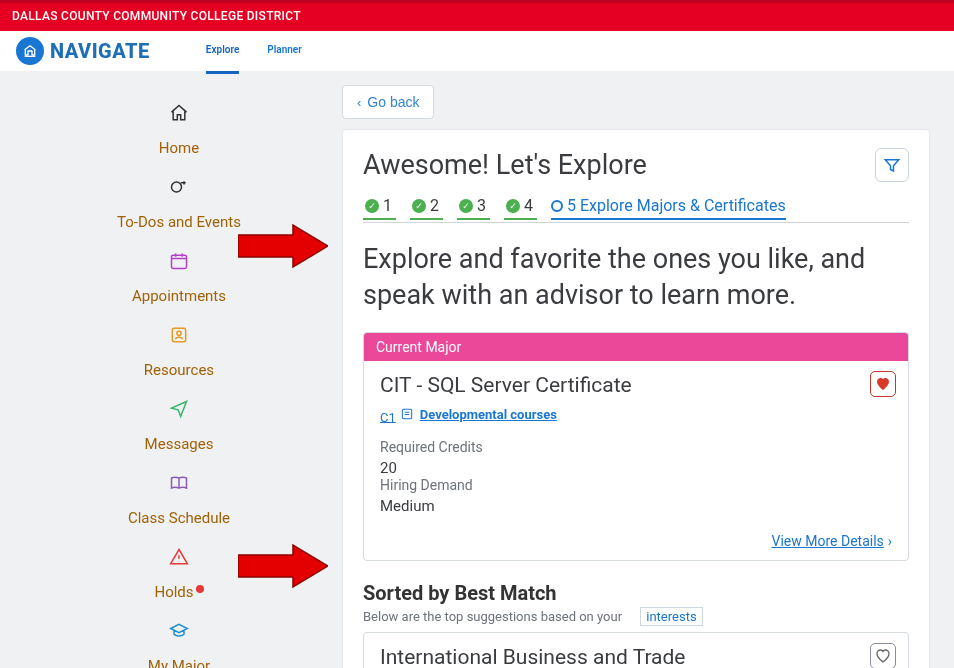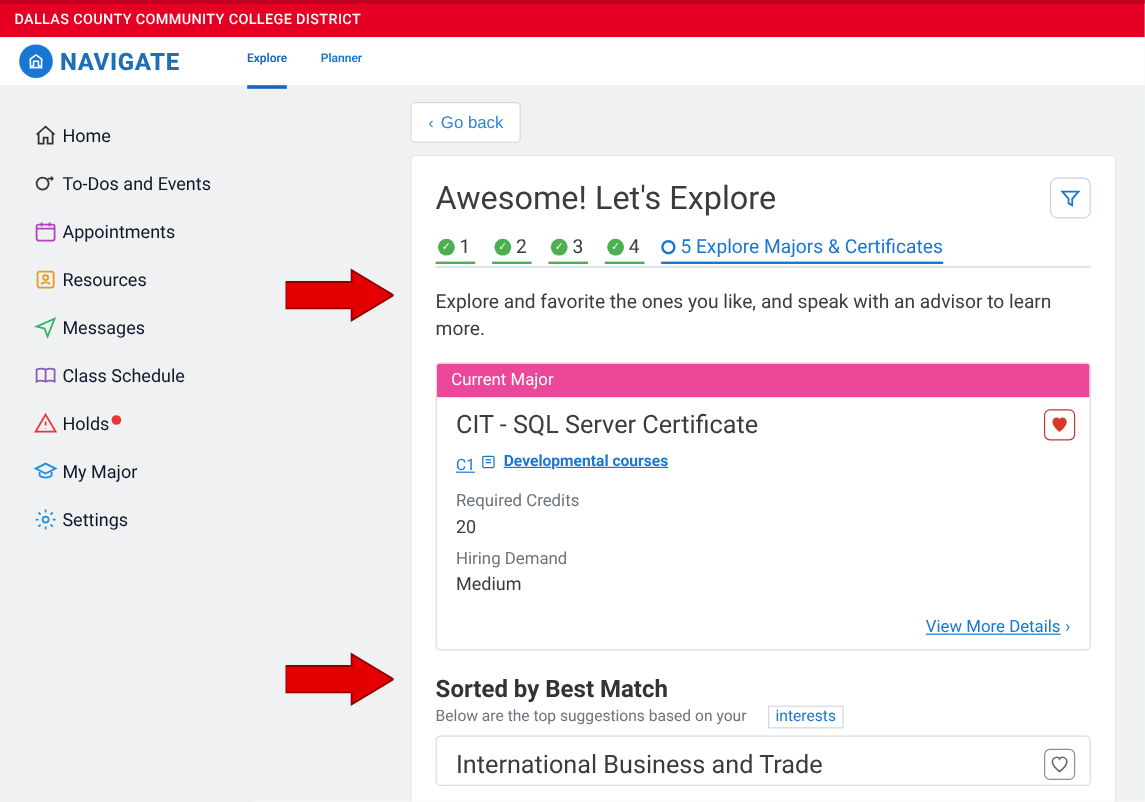--- a/index.html
+++ b/index.html
@@ -8,38 +8,38 @@
   .header-bar { background: #fff; display: flex; align-items: center; padding: 0 16px; height: 40px; }
   .brand-logo { display: flex; align-items: center; gap: 6px; }
   .logo-circle { width: 28px; height: 28px; border-radius: 50%; background: #1976d2; display: flex; align-items: center; justify-content: center; }
   .logo-circle svg { width: 16px; height: 16px; fill: #fff; }
   .brand-text { color: #1f6fb6; font-weight: 800; font-size: 20px; letter-spacing: 0.5px; }
   .header-tabs { display: flex; gap: 28px; margin-left: 56px; font-size: 10px; font-weight: 600; }
   .header-tab { color: #1976d2; cursor: pointer; padding: 16px 0; }
   .header-tab.active { color: #1565c0; border-bottom: 3px solid #1565c0; }
   .layout { display: flex; }
   .sidebar { width: 330px; padding: 22px 0 0 28px; }
-  .nav-item { display: flex; align-items: center; gap: 4px; padding: 10px 0; font-size: 15px; color: #0f172a; cursor: pointer; }
+  .nav-item { display: flex; align-items: center; gap: 16px; padding: 10px 0; font-size: 15px; color: #a16207; cursor: pointer; flex-direction: column; }
   .nav-icon { width: 20px; height: 20px; display: flex; align-items: center; justify-content: center; }
   .nav-icon svg { width: 20px; height: 20px; }
   .badge-dot { width: 8px; height: 8px; background: #e53935; border-radius: 50%; display: inline-block; margin-left: 2px; position: relative; top: -4px; }
   .content { flex: 1; padding: 14px 24px 0 12px; position: relative; }
   .go-back { background: #fff; border: 1px solid #d6dbe1; border-radius: 4px; padding: 8px 14px; font-size: 14px; color: #3185d6; cursor: pointer; display: inline-flex; align-items: center; gap: 6px; }
   .panel { background: #fff; border: 1px solid #e3e7ec; border-radius: 4px; margin-top: 10px; padding: 18px 20px; }
   .title-row { display: flex; align-items: center; justify-content: space-between; }
   .page-title { font-size: 27px; font-weight: 400; color: #3a3c40; }
   .filter-btn { width: 34px; height: 34px; border: 1px solid #c9d3e0; border-radius: 6px; display: flex; align-items: center; justify-content: center; cursor: pointer; }
   .filter-btn svg { width: 18px; height: 18px; stroke: #1976d2; fill: none; stroke-width: 2; }
   .step { display: inline-flex; align-items: center; gap: 4px; color: #3a3c40; }
   .step-circle-done { width: 14px; height: 14px; border-radius: 50%; background: #4caf50; display: inline-flex; align-items: center; justify-content: center; color: #fff; font-size: 9px; }
   .step-circle-open { width: 12px; height: 12px; border-radius: 50%; border: 2px solid #1976d2; display: inline-block; }
   .step-current { color: #1976d2; border-bottom: 2px solid #1976d2; padding-bottom: 3px; }
   .step-track { display:flex; align-items:center; gap:14px; border-bottom: 1px solid #d0d4d9; padding-bottom:2px;}
   .step-track .done-seg{ border-bottom:2px solid #4caf50; padding: 0 4px 3px 2px;}
-  .explore-sub { font-size: 16px; color: #3a3c40; margin-top: 18px; line-height: 1.35; font-weight: 400; }
+  .explore-sub { font-size: 27px; color: #3a3c40; margin-top: 18px; line-height: 1.35; font-weight: 400; }
   .major-card { border: 1px solid #d6dbe1; border-radius: 4px; margin-top: 18px; overflow: hidden; }
   .major-card-header { background: #ec4899; color: #fff; font-size: 14px; padding: 6px 12px; }
   .major-body { padding: 12px 16px 10px 16px; position: relative; }
   .major-title { font-size: 21px; color: #3a3c40; font-weight: 400; }
   .heart-btn { position: absolute; top: 10px; right: 12px; width: 26px; height: 26px; border: 1.5px solid #c0372e; border-radius: 5px; display: flex; align-items: center; justify-content: center; cursor: pointer; }
   .heart-btn svg { width: 16px; height: 16px; }
   .link-small { color: #1976d2; text-decoration: underline; font-size: 13px; cursor: pointer; }
   .dev-row { display: inline-flex; align-items: center; gap: 6px; margin-top: 10px; font-weight: bold; }
   .dev-row svg { width: 14px; height: 14px; stroke:#1976d2; fill:none; stroke-width:1.8;}
   .stats { display: flex; gap: 120px; margin-top: 14px; }
@@ -234,21 +234,21 @@
             <svg viewBox="0 0 24 24">
                 <rect x="4" y="4" width="16" height="16" rx="2"></rect>
                 <path d="M8 9 H16 M8 13 H16"></path>
               </svg>
             <span class="link-small">Developmental courses</span>
           </div>
           <div class="stats">
             <div>
               <div class="stat-label">Required Credits</div>
               <div class="stat-value">20</div>
-              <div class="stat-label" style="margin-top:10px">Hiring Demand</div>
+              <div class="stat-label" style="">Hiring Demand</div>
               <div class="stat-value">Medium</div>
             </div>
           </div>
         </div>
         <div class="details-row">
           <span class="details-link">View More Details</span><span class="details-chevron">›</span>
         </div>
       </div>
 
       <div class="sort-section">

